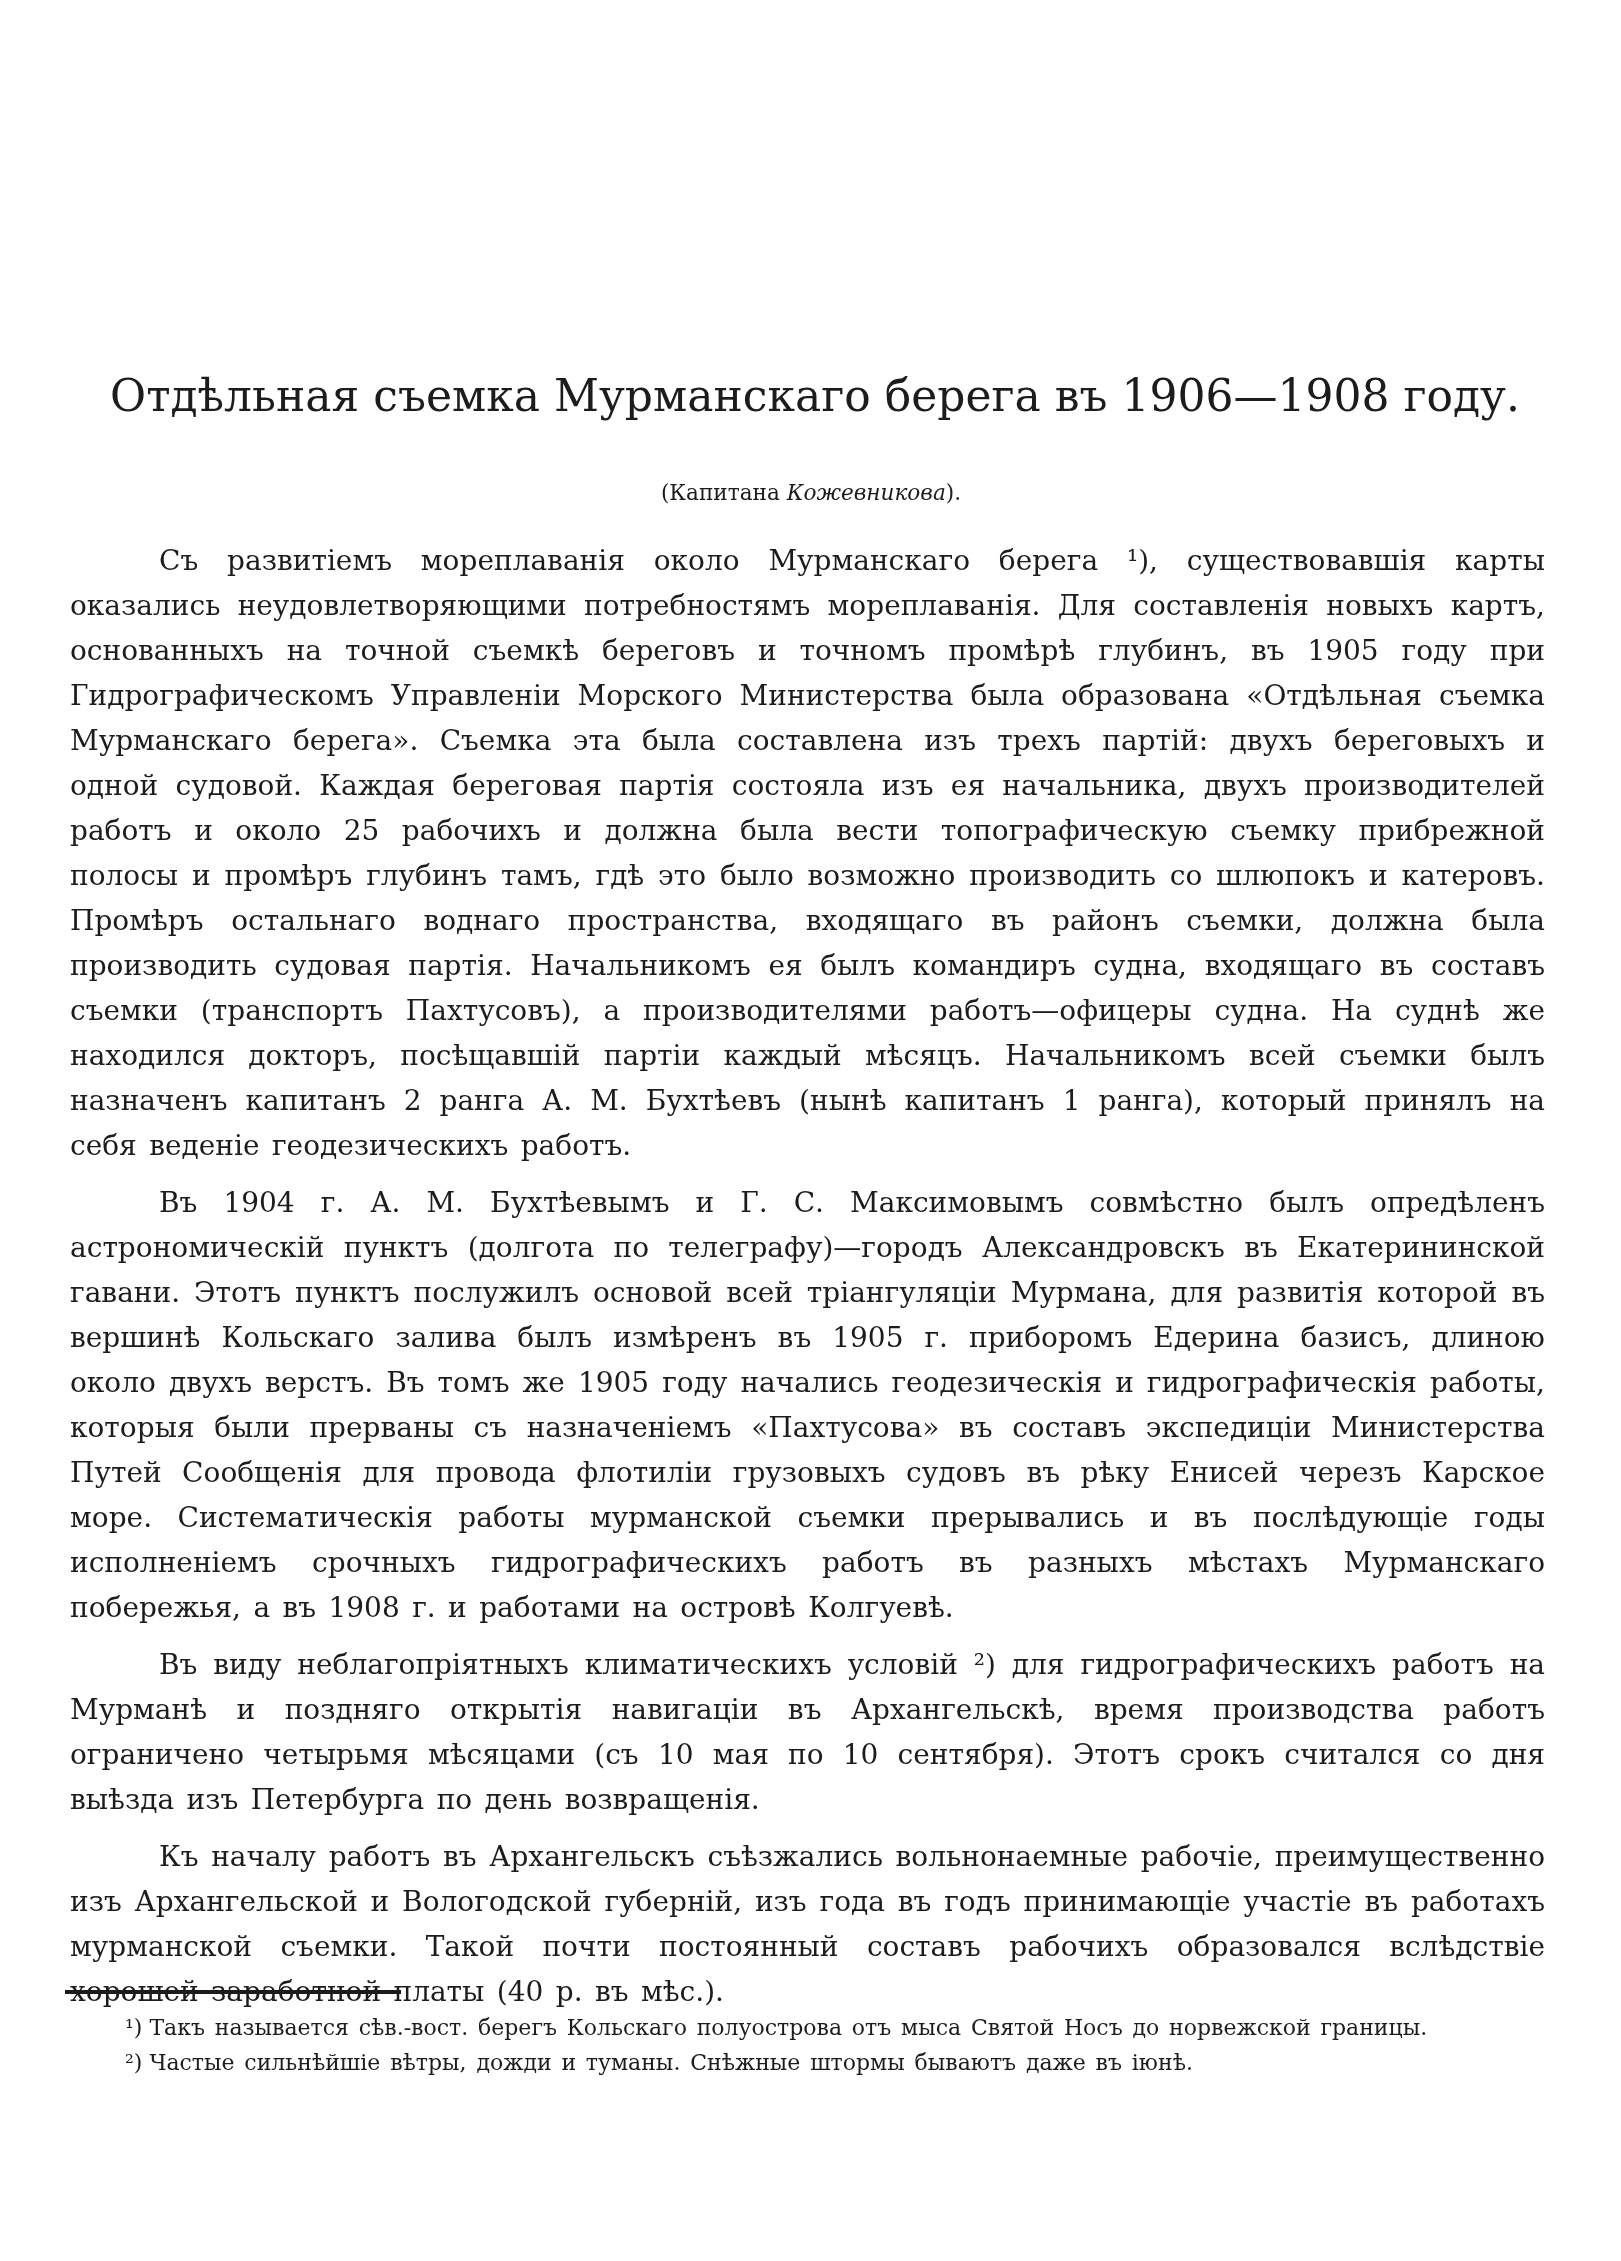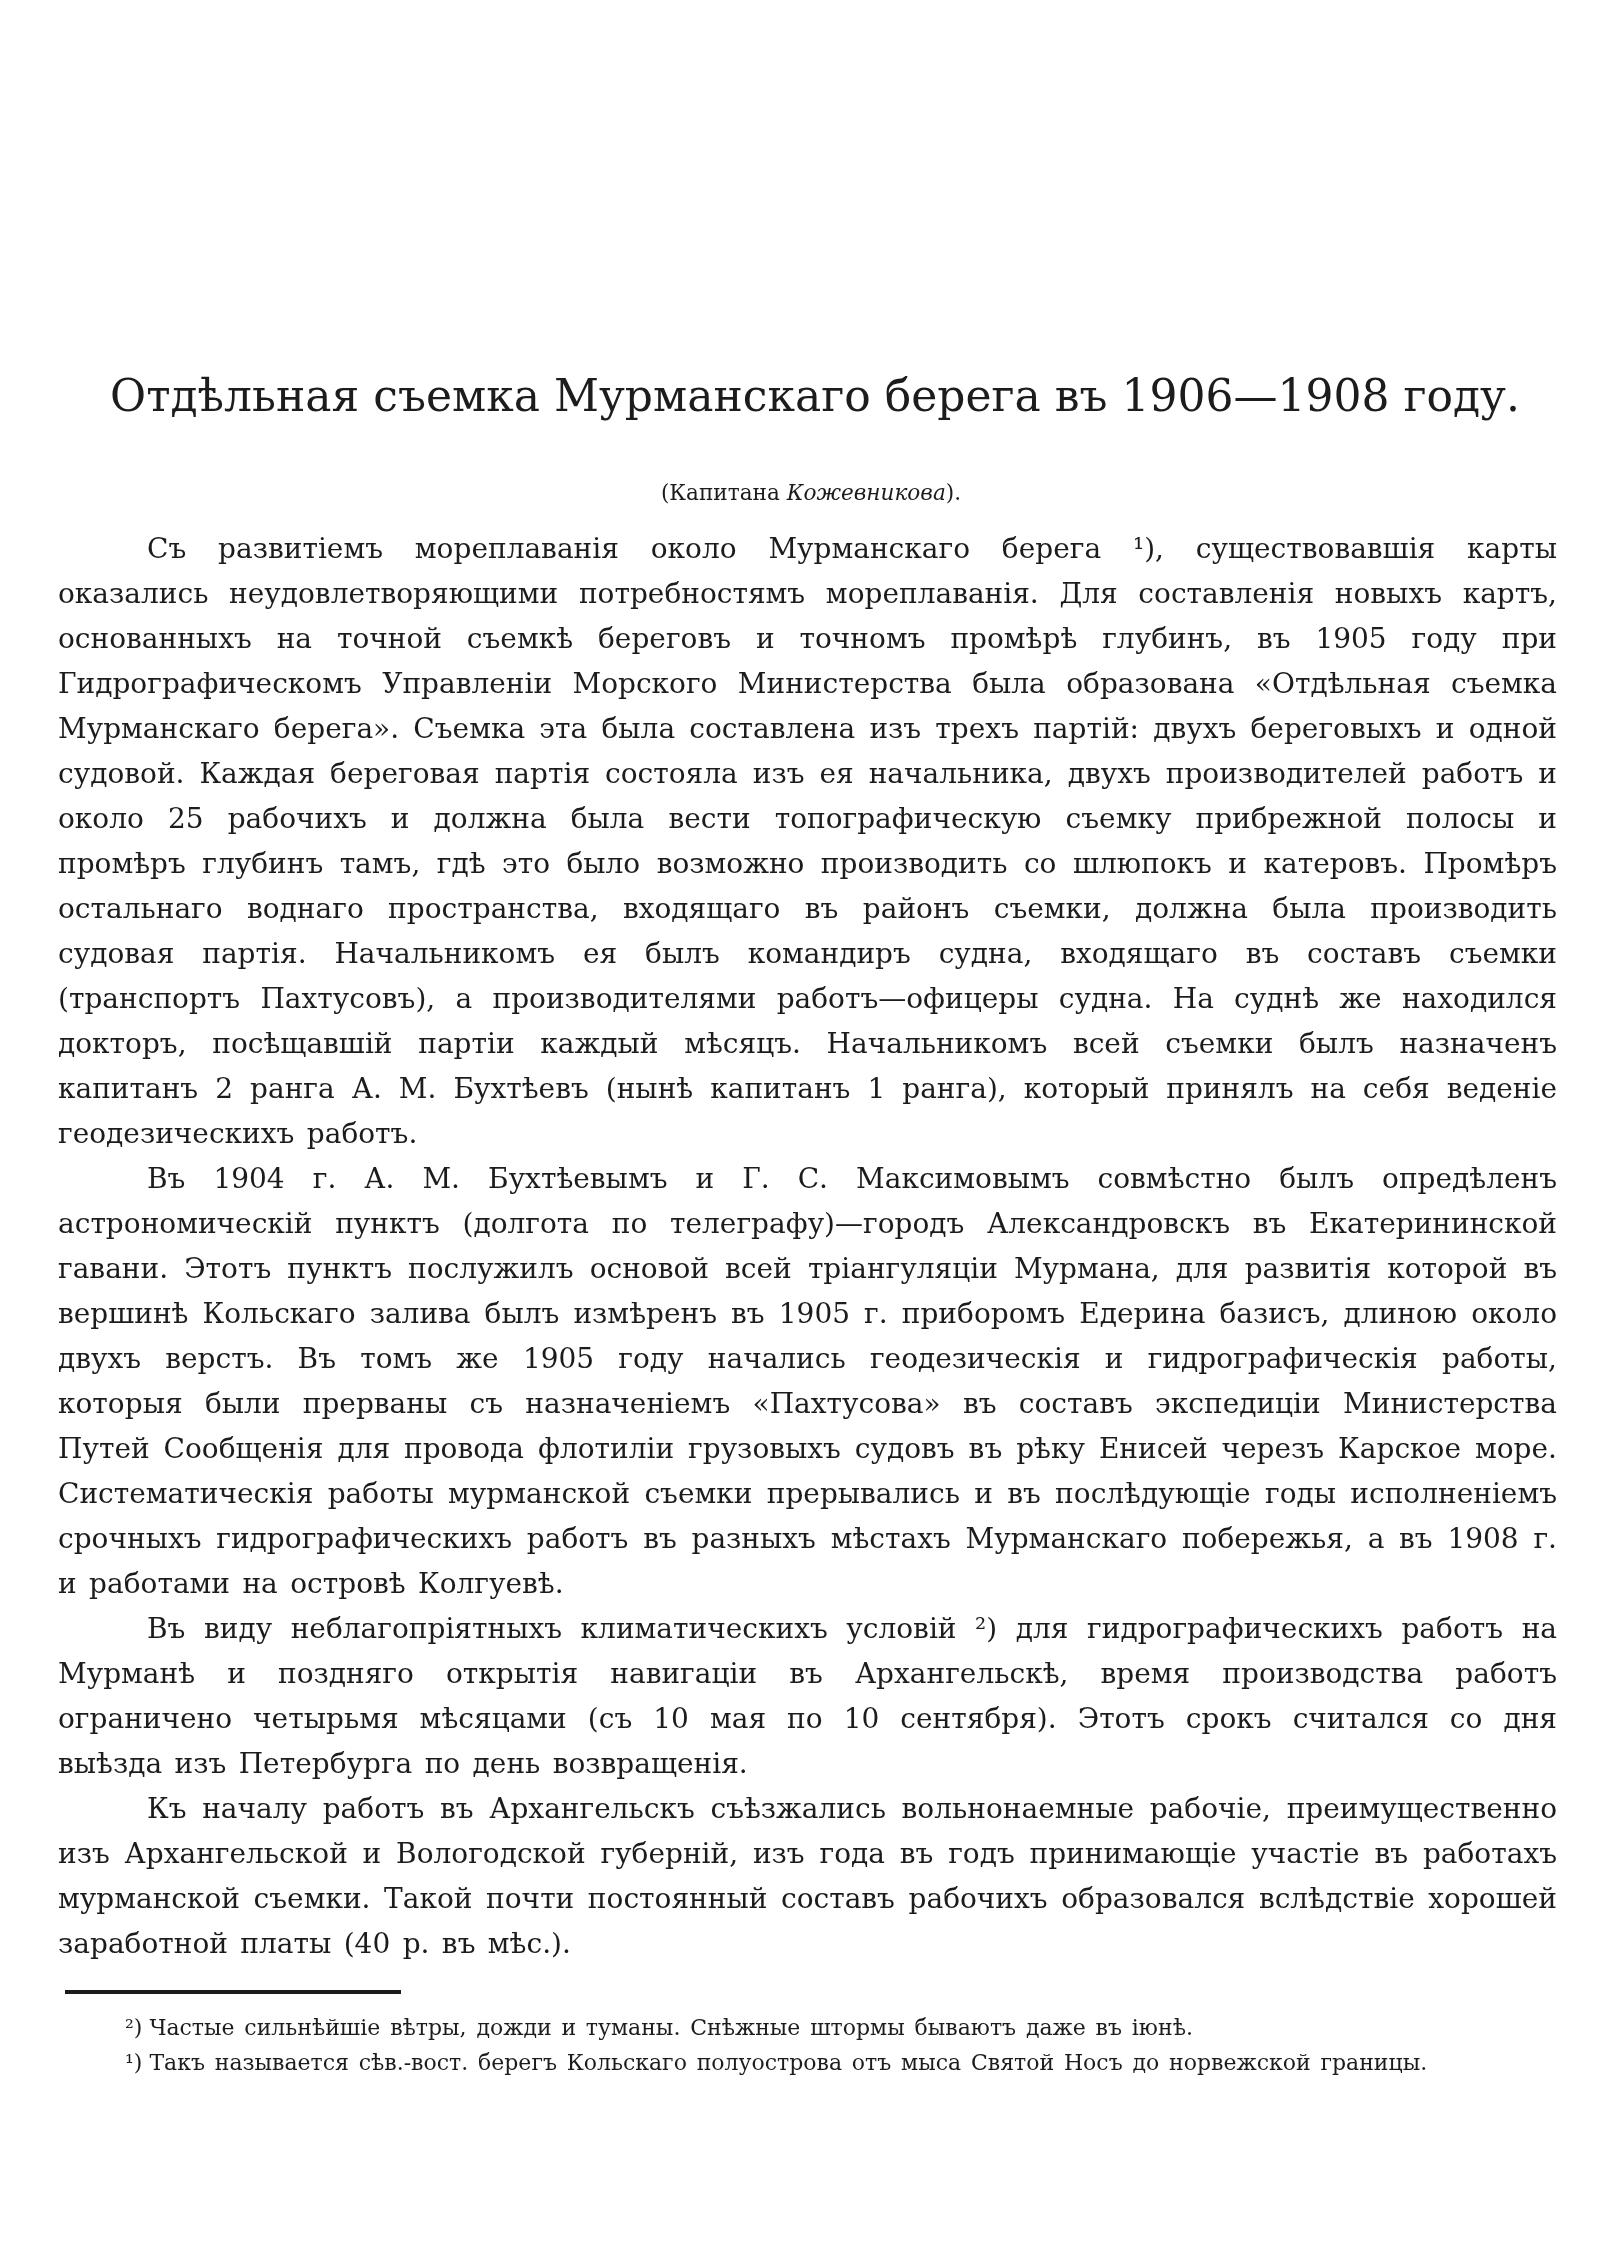--- a/index.html
+++ b/index.html
@@ -46,21 +46,21 @@
     position: absolute;
     top: 526px;
     left: 58px;
     width: 1499px;
     font-size: 28px;
     line-height: 45px;
     text-align: justify;
     word-spacing: 3.5px;
   }
   .article-body p {
-    margin: 0;
+    margin: 12px;
     text-indent: 89px;
   }
   .footnotes {
     position: absolute;
     top: 1990px;
     left: 58px;
     width: 1499px;
   }
   .footnote-rule {
     width: 336px;
@@ -92,18 +92,18 @@
 
   <div class="article-body">
     <p>Съ развитіемъ мореплаванія около Мурманскаго берега ¹), существовавшія карты оказались неудовлетворяющими потребностямъ мореплаванія. Для составленія новыхъ картъ, основанныхъ на точной съемкѣ береговъ и точномъ промѣрѣ глубинъ, въ 1905 году при Гидрографическомъ Управленіи Морского Министерства была образована «Отдѣльная съемка Мурманскаго берега». Съемка эта была составлена изъ трехъ партій: двухъ береговыхъ и одной судовой. Каждая береговая партія состояла изъ ея начальника, двухъ производителей работъ и около 25 рабочихъ и должна была вести топографическую съемку прибрежной полосы и промѣръ глубинъ тамъ, гдѣ это было возможно производить со шлюпокъ и катеровъ. Промѣръ остальнаго воднаго пространства, входящаго въ районъ съемки, должна была производить судовая партія. Начальникомъ ея былъ командиръ судна, входящаго въ составъ съемки (транспортъ Пахтусовъ), а производителями работъ—офицеры судна. На суднѣ же находился докторъ, посѣщавшій партіи каждый мѣсяцъ. Начальникомъ всей съемки былъ назначенъ капитанъ 2 ранга А. М. Бухтѣевъ (нынѣ капитанъ 1 ранга), который принялъ на себя веденіе геодезическихъ работъ.</p>
     <p>Въ 1904 г. А. М. Бухтѣевымъ и Г. С. Максимовымъ совмѣстно былъ опредѣленъ астрономическій пунктъ (долгота по телеграфу)—городъ Александровскъ въ Екатерининской гавани. Этотъ пунктъ послужилъ основой всей тріангуляціи Мурмана, для развитія которой въ вершинѣ Кольскаго залива былъ измѣренъ въ 1905 г. приборомъ Едерина базисъ, длиною около двухъ верстъ. Въ томъ же 1905 году начались геодезическія и гидрографическія работы, которыя были прерваны съ назначеніемъ «Пахтусова» въ составъ экспедиціи Министерства Путей Сообщенія для провода флотиліи грузовыхъ судовъ въ рѣку Енисей черезъ Карское море. Систематическія работы мурманской съемки прерывались и въ послѣдующіе годы исполненіемъ срочныхъ гидрографическихъ работъ въ разныхъ мѣстахъ Мурманскаго побережья, а въ 1908 г. и работами на островѣ Колгуевѣ.</p>
     <p>Въ виду неблагопріятныхъ климатическихъ условій ²) для гидрографическихъ работъ на Мурманѣ и поздняго открытія навигаціи въ Архангельскѣ, время производства работъ ограничено четырьмя мѣсяцами (съ 10 мая по 10 сентября). Этотъ срокъ считался со дня выѣзда изъ Петербурга по день возвращенія.</p>
     <p>Къ началу работъ въ Архангельскъ съѣзжались вольнонаемные рабочіе, преимущественно изъ Архангельской и Вологодской губерній, изъ года въ годъ принимающіе участіе въ работахъ мурманской съемки. Такой почти постоянный составъ рабочихъ образовался вслѣдствіе хорошей заработной платы (40 р. въ мѣс.).</p>
   </div>
 
   <div class="footnotes">
     <div class="footnote-rule"></div>
+    <p class="footnote"><span class="fn-marker">¹)</span><span>Такъ называется сѣв.-вост. берегъ Кольскаго полуострова отъ мыса Святой Носъ до норвежской границы.</span></p>
     <p class="footnote"><span class="fn-marker">²)</span><span>Частые сильнѣйшіе вѣтры, дожди и туманы. Снѣжные штормы бываютъ даже въ іюнѣ.</span></p>
-    <p class="footnote"><span class="fn-marker">¹)</span><span>Такъ называется сѣв.-вост. берегъ Кольскаго полуострова отъ мыса Святой Носъ до норвежской границы.</span></p>
   </div>
 
 </div>
 
 
 </body></html>

